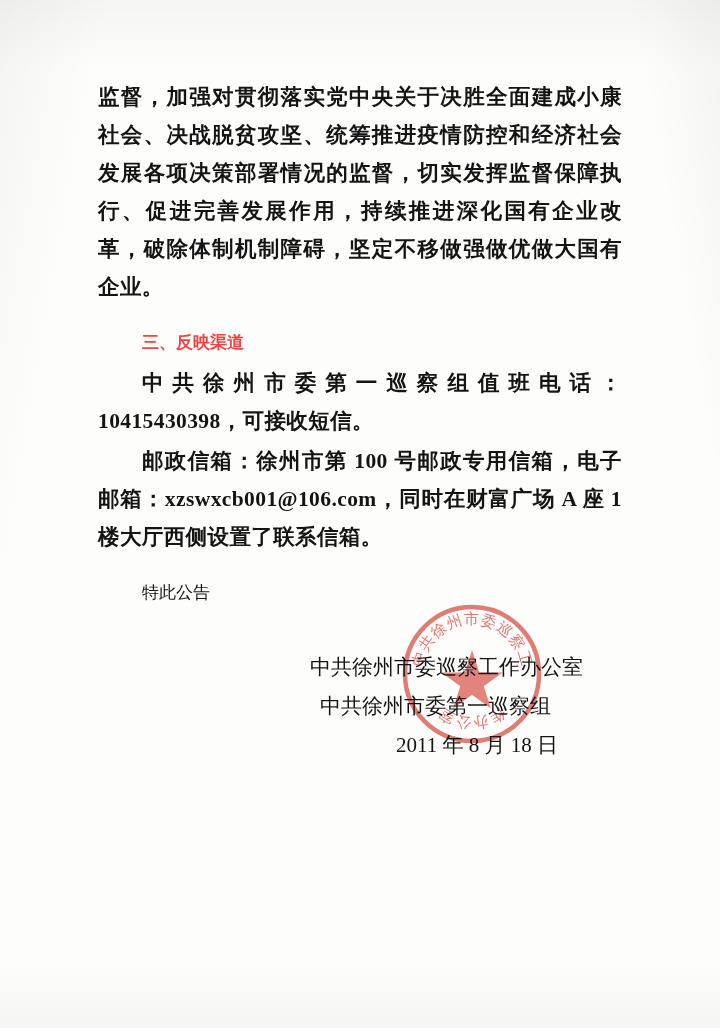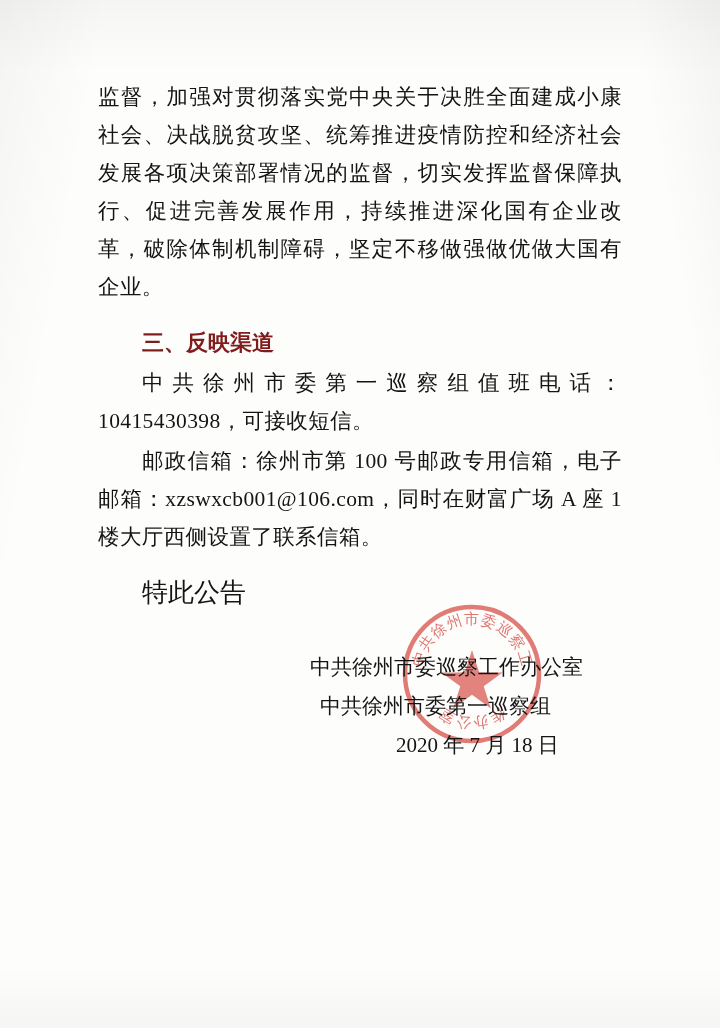--- a/index.html
+++ b/index.html
@@ -43,35 +43,36 @@
   }
   .para {
     font-size: 21.5px;
     line-height: 38px;
     letter-spacing: 0.4px;
     text-align: justify;
     text-justify: inter-ideograph;
     margin: 0 4px 2px 0;
     color: #141414;
     white-space: pre-wrap;
+    font-weight: bold;
   }
   .para.indent {
     text-indent: 44px;
   }
   .section-heading {
-    font-size: 22px;
+    font-size: 17px;
     line-height: 38px;
     font-weight: bold;
     text-indent: 44px;
     margin: 8px 0 2px 0;
-    color: #7f1d1d;
+    color: #ef4444;
   }
   .spacer-sm { height: 8px; }
   .notice-line {
-    font-size: 26px;
+    font-size: 17px;
     line-height: 38px;
     text-indent: 44px;
     margin-top: 18px;
     color: #141414;
   }
   .signature-block {
     position: absolute;
     left: 310px;
     top: 648px;
     width: 300px;
@@ -136,16 +137,16 @@
       <text class="seal-text" opacity="0.9">
         <textPath href="#sealBottom" startOffset="50%" text-anchor="middle">作办公室</textPath>
       </text>
       <path d="M74 50 l7.2 22.4 h23.5 l-19 13.8 7.2 22.4 -18.9-13.8 -18.9 13.8 7.2-22.4 -19-13.8 h23.5 z" fill="#cf2a22" opacity="0.8"></path>
     </svg>
   </div>
 
   <div class="signature-block">
     <div class="sig-line l1">中共徐州市委巡察工作办公室</div>
     <div class="sig-line l2">中共徐州市委第一巡察组</div>
-    <div class="sig-line l3">2020 年 7 月 18 日</div>
+    <div class="sig-line l3">2011 年 8 月 18 日</div>
   </div>
 
 </div>
 
 </body></html>

